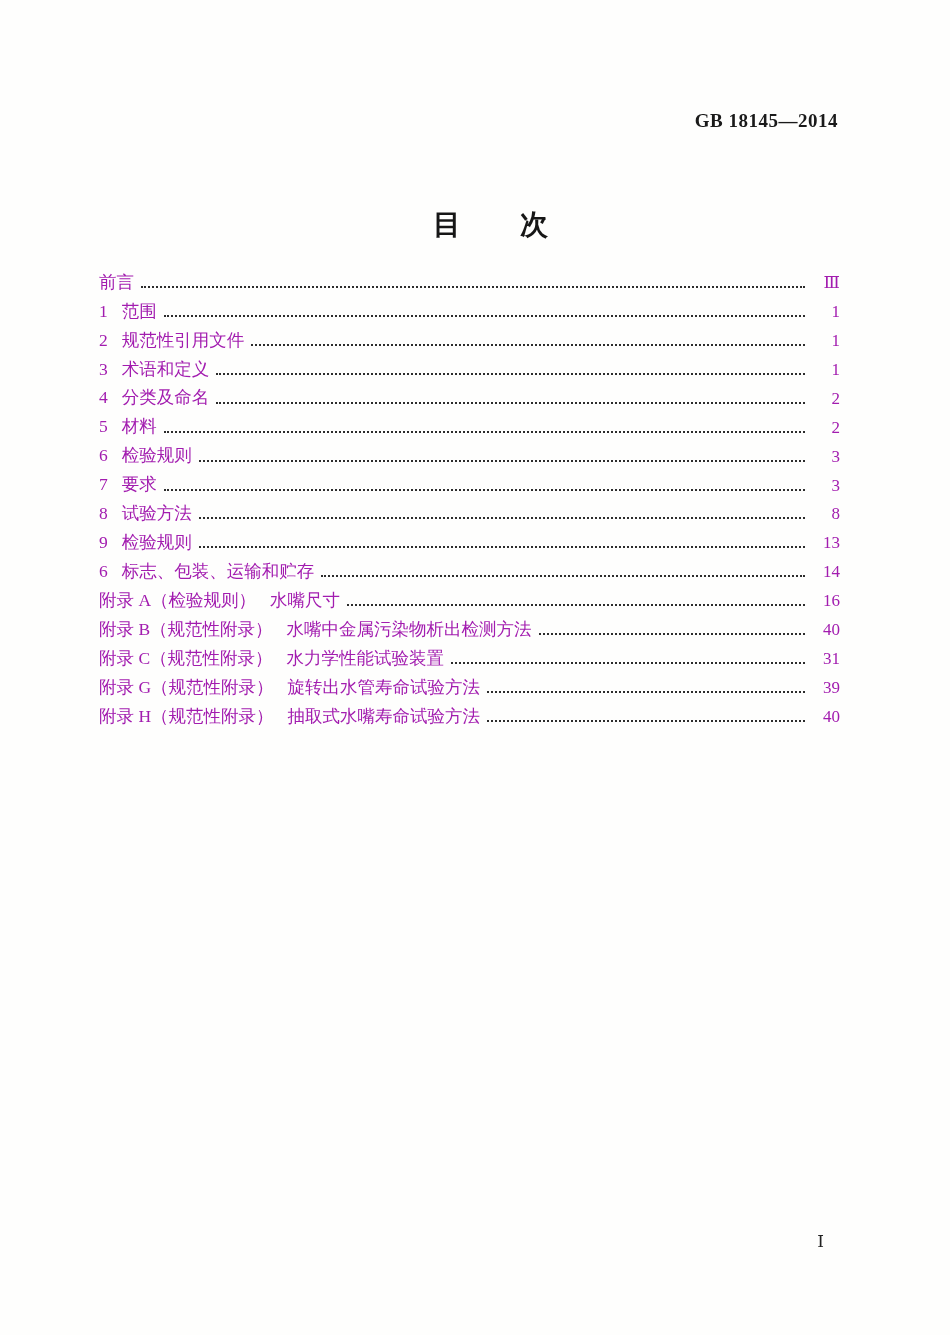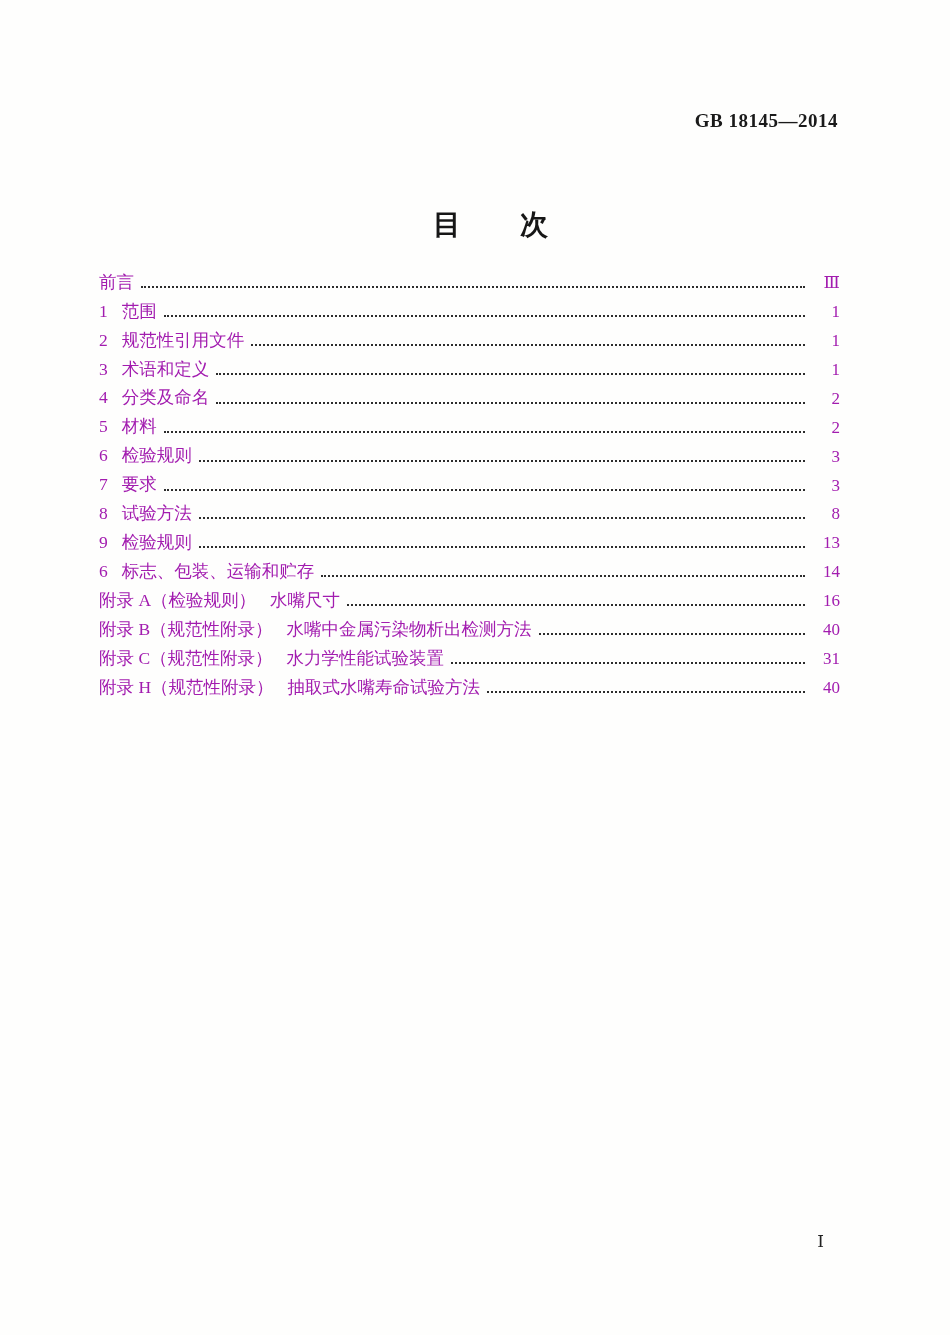--- a/index.html
+++ b/index.html
@@ -180,20 +180,26 @@
         <span class="leader"></span>
         <span class="pagecol">40</span>
       </div>
       <div class="toc-row appendix">
         <span class="prefix">附录 C（规范性附录）</span>
         <span class="label">水力学性能试验装置</span>
         <span class="leader"></span>
         <span class="pagecol">31</span>
       </div>
       <div class="toc-row appendix">
+        <span class="prefix">附录 G（规范性附录）</span>
+        <span class="label">旋转出水管寿命试验方法</span>
+        <span class="leader"></span>
+        <span class="pagecol">39</span>
+      </div>
+      <div class="toc-row appendix">
         <span class="prefix">附录 H（规范性附录）</span>
         <span class="label">抽取式水嘴寿命试验方法</span>
         <span class="leader"></span>
         <span class="pagecol">40</span>
       </div>
     </div>
 
   <div class="folio">Ⅰ</div>
 </div>
 

